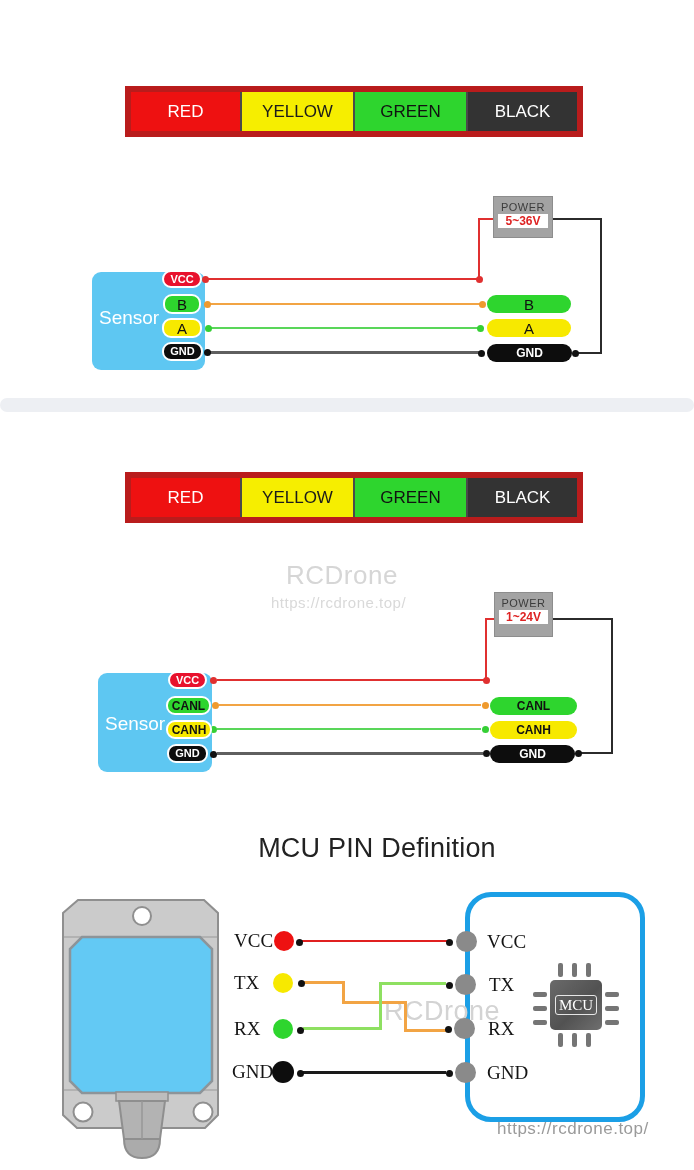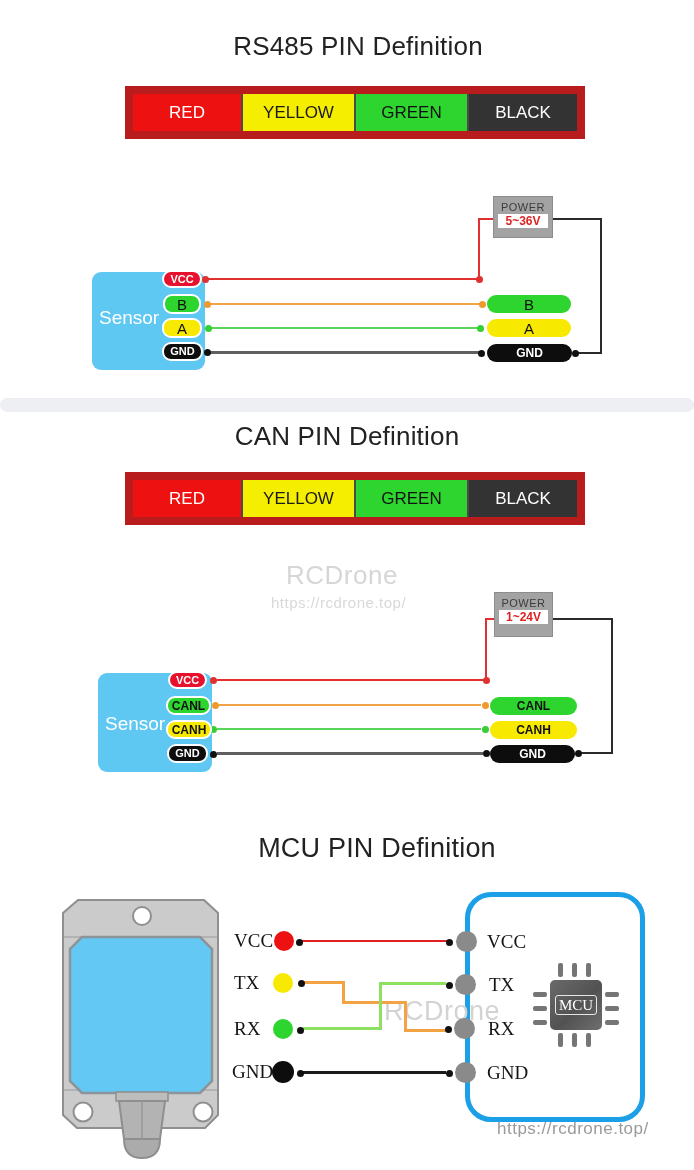--- a/index.html
+++ b/index.html
@@ -2,21 +2,21 @@
 <html><head>
 <meta charset="utf-8">
 <style>
   *{margin:0;padding:0;box-sizing:border-box}
   html,body{background:#fff}
   body{width:694px;height:1170px;position:relative;font-family:"Liberation Sans",sans-serif;overflow:hidden}
   #canvas{position:absolute;left:0;top:0;width:694px;height:1170px}
   .abs{position:absolute}
   .title{position:absolute;left:0;width:694px;text-align:center;color:#222;font-size:26px;letter-spacing:.2px}
   
-  table.ptable{position:absolute;border-collapse:collapse;table-layout:fixed;width:452px;border:8px solid #b91c1c}
+  table.ptable{position:absolute;border-collapse:collapse;table-layout:fixed;width:452px;border:6px solid #b91c1c}
   table.ptable td{border:2px solid #4a4a4a;text-align:center;font-size:17px;width:113px}
   tr.hdr td{height:45px}
   tr.val td{height:44px;background:#ececec;color:#1a1a1a}
   .h-red{background:#ee1111;color:#fff}
   .h-yellow{background:#f6ee00;color:#1b1b1b}
   .h-green{background:#2ed52e;color:#111}
   .h-black{background:#333;color:#fff}
   
   .divider{position:absolute;left:0;top:398px;width:694px;height:14px;background:#edeff3;border-radius:8px}
   
@@ -53,21 +53,20 @@
         background:linear-gradient(135deg,#6a6a6a 0%,#525252 55%,#6f6f6f 100%);
         display:flex;align-items:center;justify-content:center}
   .chip span{color:#fff;font-family:"Liberation Serif",serif;font-size:15px;border:1px solid rgba(255,255,255,.85);border-radius:3px;padding:0 3px;line-height:18px}
   .cpin{position:absolute;background:#757575;border-radius:2px;z-index:3}
 </style>
 </head>
 <body>
 
 <div id="canvas">
 
-  <div class="title" style="top:31px;text-indent:22px">RS485 PIN Definition</div>
 
   <table class="ptable" style="left:125px;top:86px">
     <tbody>
         <tr class="hdr">
       <td class="h-red">RED</td>
       <td class="h-yellow">YELLOW</td>
       <td class="h-green">GREEN</td>
       <td class="h-black">BLACK</td>
     </tr>
   </tbody>
@@ -105,21 +104,20 @@
   <div class="d d-orange" style="left:478.5px;top:300.5px"></div>
   <div class="d d-green" style="left:476.5px;top:324.5px"></div>
   <div class="d" style="left:477.5px;top:349.5px"></div>
   <div class="d" style="left:571.5px;top:349.5px"></div>
   <div class="pill p-green big" style="left:487px;top:295px;width:84px;height:18px">B</div>
   <div class="pill p-yellow big" style="left:487px;top:319px;width:84px;height:18px">A</div>
   <div class="pill p-black mid" style="left:487px;top:344px;width:85px;height:18px">GND</div>
 
   <div class="divider"></div>
 
-  <div class="title" style="top:421px">CAN PIN Definition</div>
 
   <table class="ptable" style="left:125px;top:472px">
     <tbody>
         <tr class="hdr">
       <td class="h-red">RED</td>
       <td class="h-yellow">YELLOW</td>
       <td class="h-green">GREEN</td>
       <td class="h-black">BLACK</td>
     </tr>
   </tbody>

